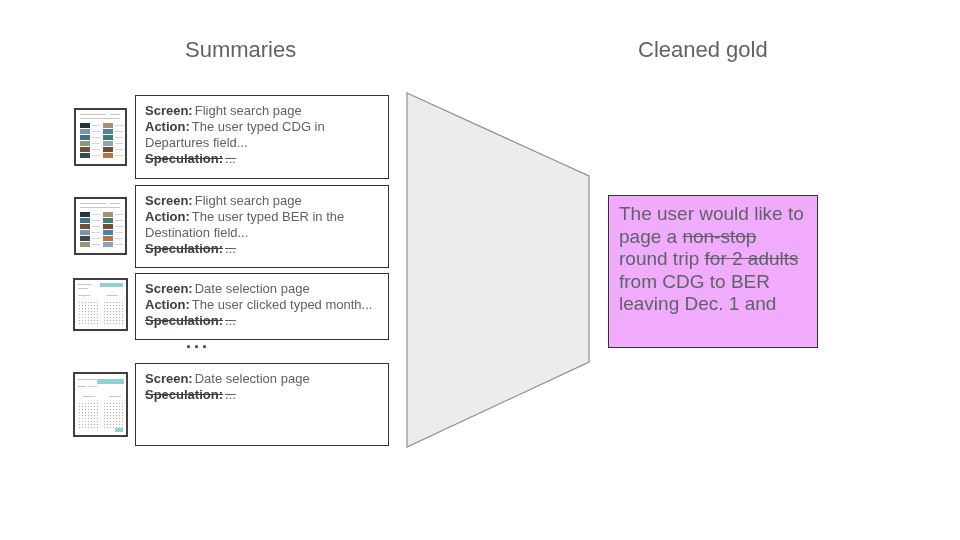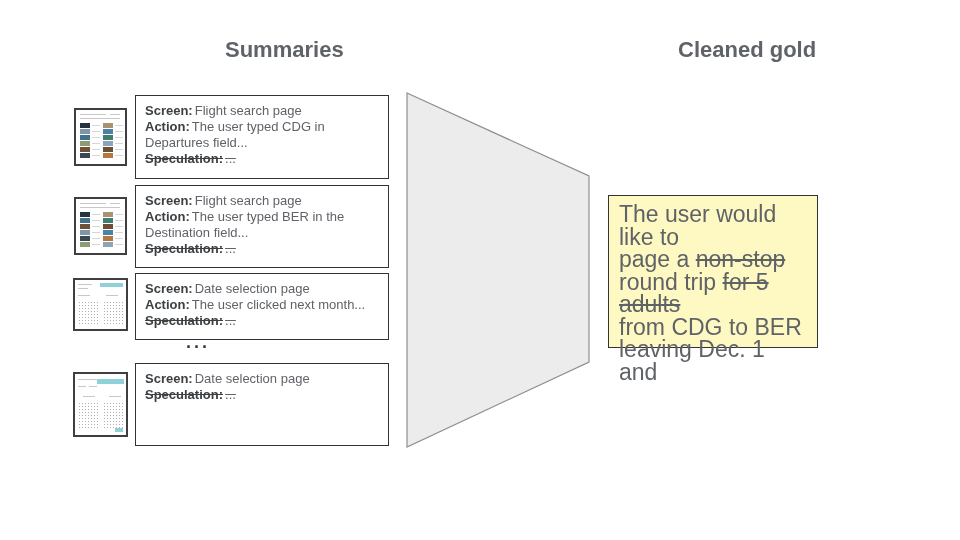--- a/index.html
+++ b/index.html
@@ -2,21 +2,21 @@
 <html style="--accent_teal: #8ed1d9; --funnel_fill: #ececec; --funnel_stroke: #8f8f8f; --text_primary: #3c4043; --text_secondary: #5f6368; --border_dark: #333333;"><head>
 <meta charset="utf-8">
 <style>
   html,body { margin:0; padding:0; background:#fff; }
   .canvas {
     position:relative; width:960px; height:540px; background:#ffffff;
     font-family:"Liberation Sans", sans-serif; overflow:hidden;
   }
   .title {
     position:absolute; font-size:22px; color:var(--text_secondary,#5f6368);
-    font-weight:700; white-space:nowrap;margin-left:40px;
+    font-weight:400; white-space:nowrap;
   }
   .funnel-svg { position:absolute; left:0; top:0; }
   .funnel-label {
     position:absolute; left:428px; top:241px; font-size:20px; line-height:27px;
     color:#4c4c4c; white-space:pre-line;
   }
   .sum-box {
     position:absolute; left:135px; width:254px; box-sizing:border-box;
     background:#fff; border:1px solid var(--border_dark,#333);
     padding:7px 9px 0 9px; font-size:13px; line-height:16px;
@@ -25,22 +25,22 @@
   .sum-box b { color:var(--text_primary,#3c4043); font-weight:700; margin-right:2px; }
   .strike { text-decoration:line-through; }
   .strike b { text-decoration:line-through;margin-top:20px; }
   .more {
     position:absolute; left:186px; top:332px; font-size:18px; font-weight:700;
     letter-spacing:3px; color:var(--text_primary,#3c4043);
   }
   .gold-box {
     position:absolute; left:608px; top:195px; width:210px; height:153px;
     box-sizing:border-box; border:1px solid var(--border_dark,#333);
-    padding:7px 10px; font-size:23px; line-height:22.5px;
-    color:var(--text_secondary,#5f6368); background:#fef9c3;
+    padding:7px 10px; font-size:19px; line-height:22.5px;
+    color:var(--text_secondary,#5f6368); background:#f0abfc;
   }
   .thumb {
     position:absolute; box-sizing:border-box; background:#fff;
     border:2px solid #3f3f3f;
   }
   .th-line { position:absolute; height:1px; background:#c8c8c8; }
   .tile-col { position:absolute; display:flex; flex-direction:column; gap:1px; }
   .tile { width:10px; height:5px; position:relative; }
   .tile::after {
     content:""; position:absolute; left:12px; top:2px; width:8px; height:1px;
@@ -130,21 +130,21 @@
     <div class="th-line" style="left:3px; top:4px; width:14px"></div>
     <div class="th-line" style="left:3px; top:8px; width:10px"></div>
     <div class="th-line" style="left:3px; top:15px; width:12px"></div>
     <div class="th-line" style="left:31px; top:15px; width:12px"></div>
     <div class="dotgrid" style="left:3px; top:21px; width:22px; height:23px"></div>
     <div class="dotgrid" style="left:28px; top:21px; width:21px; height:23px"></div>
   </div>
 
   <div class="sum-box" style="top:273px; height:67px">
     <div><b>Screen:</b><span>Date selection page</span></div>
-    <div><b>Action:</b><span>The user clicked next month...</span></div>
+    <div><b>Action:</b><span>The user clicked typed month...</span></div>
     <div class="strike"><b>Speculation:</b><span>...</span></div>
   </div>
 
   <div class="more">...</div>
 
   <div class="thumb" style="left:73px; top:372px; width:55px; height:65px">
     <div class="teal-bar" style="right:2px; top:5px; width:27px; height:5px"></div>
     <div class="th-line" style="left:3px; top:5px; width:20px"></div>
     <div class="th-line" style="left:3px; top:12px; width:8px"></div>
     <div class="th-line" style="left:14px; top:12px; width:8px"></div>
@@ -157,18 +157,18 @@
 
   <div class="sum-box" style="top:363px; height:83px">
     <div><b>Screen:</b><span>Date selection page</span></div>
     <div class="strike"><b>Speculation:</b><span>...</span></div>
   </div>
 
 
   <div class="gold-box">
     <span>The user would like to</span><br>
     <span>page a </span><span class="strike">non-stop</span><br>
-    <span>round trip </span><span class="strike">for 5 adults</span><br>
+    <span>round trip </span><span class="strike">for 2 adults</span><br>
     <span>from CDG to BER</span><br>
     <span>leaving Dec. 1 and</span><br>
   </div>
 
 </div>
 
 </body></html>

